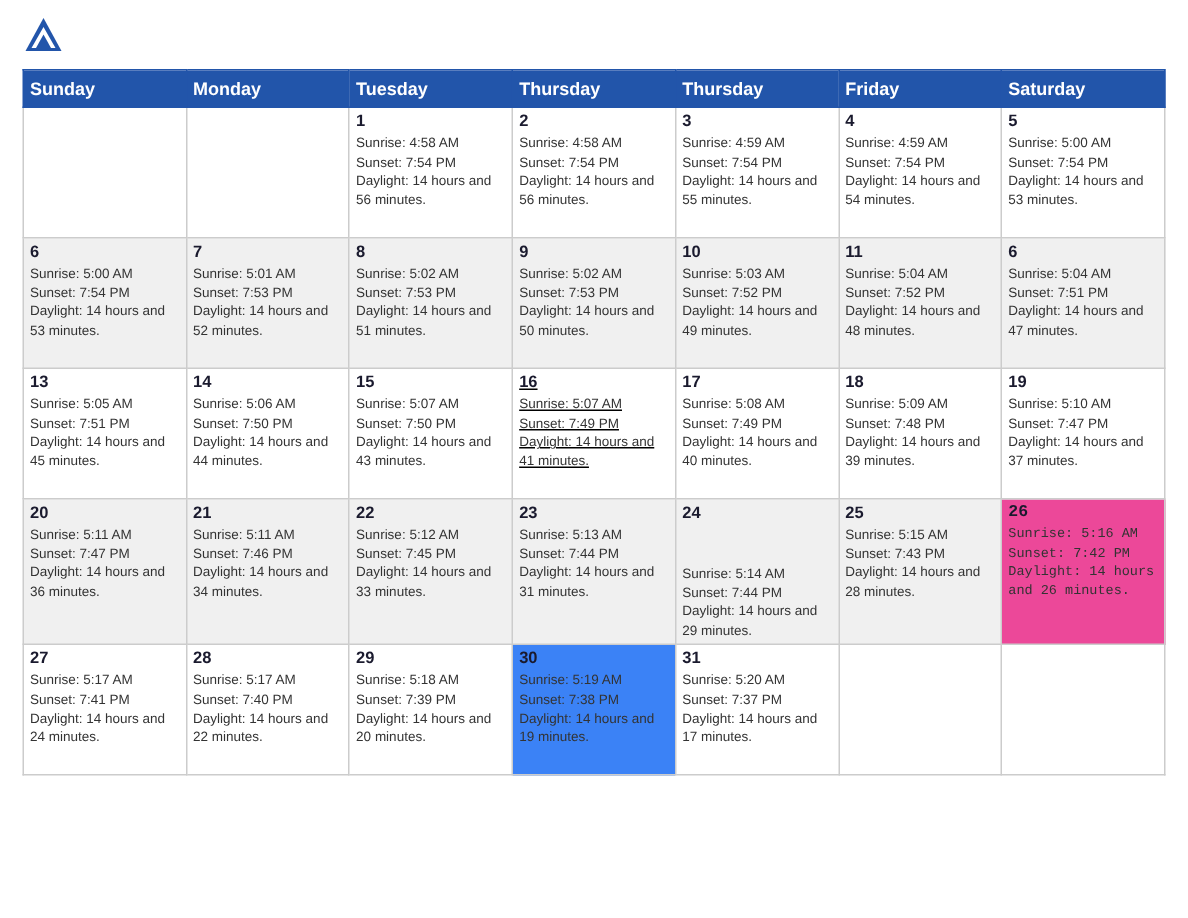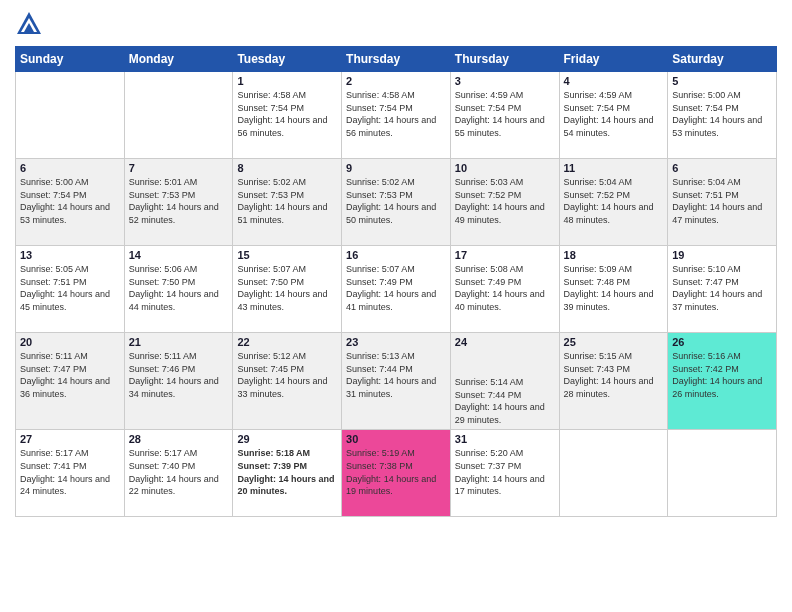--- a/index.html
+++ b/index.html
@@ -232,21 +232,21 @@
             <div class="day-info" style="white-space: pre-line;">Sunrise: 5:06 AM
 Sunset: 7:50 PM
 Daylight: 14 hours and 44 minutes.</div>
           </td>
           <td style="background: rgb(255, 255, 255);">
             <span class="day-num">15</span>
             <div class="day-info" style="white-space: pre-line;">Sunrise: 5:07 AM
 Sunset: 7:50 PM
 Daylight: 14 hours and 43 minutes.</div>
           </td>
-          <td style="background: rgb(255, 255, 255);">
+          <td style="background: rgb(255, 255, 255); text-decoration: underline;">
             <span class="day-num">16</span>
             <div class="day-info" style="white-space: pre-line;">Sunrise: 5:07 AM
 Sunset: 7:49 PM
 Daylight: 14 hours and 41 minutes.</div>
           </td>
           <td style="background: rgb(255, 255, 255);">
             <span class="day-num">17</span>
             <div class="day-info" style="white-space: pre-line;">Sunrise: 5:08 AM
 Sunset: 7:49 PM
 Daylight: 14 hours and 40 minutes.</div>
@@ -294,21 +294,21 @@
             <div class="day-info" style="white-space: pre-line; margin-top: 28px;">Sunrise: 5:14 AM
 Sunset: 7:44 PM
 Daylight: 14 hours and 29 minutes.</div>
           </td>
           <td style="background: rgb(240, 240, 240);">
             <span class="day-num">25</span>
             <div class="day-info" style="white-space: pre-line;">Sunrise: 5:15 AM
 Sunset: 7:43 PM
 Daylight: 14 hours and 28 minutes.</div>
           </td>
-          <td style="background: #5eead4;">
+          <td style="background: #ec4899; font-family: Liberation Mono, monospace;">
             <span class="day-num">26</span>
             <div class="day-info" style="white-space: pre-line;">Sunrise: 5:16 AM
 Sunset: 7:42 PM
 Daylight: 14 hours and 26 minutes.</div>
           </td>
         </tr>
         <tr>
           <td style="background: rgb(255, 255, 255);">
             <span class="day-num">27</span>
             <div class="day-info" style="white-space: pre-line;">Sunrise: 5:17 AM
@@ -316,25 +316,25 @@
 Daylight: 14 hours and 24 minutes.</div>
           </td>
           <td style="background: rgb(255, 255, 255);">
             <span class="day-num">28</span>
             <div class="day-info" style="white-space: pre-line;">Sunrise: 5:17 AM
 Sunset: 7:40 PM
 Daylight: 14 hours and 22 minutes.</div>
           </td>
           <td style="background: rgb(255, 255, 255);">
             <span class="day-num">29</span>
-            <div class="day-info" style="white-space: pre-line; font-weight: bold;">Sunrise: 5:18 AM
+            <div class="day-info" style="white-space: pre-line;">Sunrise: 5:18 AM
 Sunset: 7:39 PM
 Daylight: 14 hours and 20 minutes.</div>
           </td>
-          <td style="background: #ec4899;">
+          <td style="background: #3b82f6;">
             <span class="day-num">30</span>
             <div class="day-info" style="white-space: pre-line;">Sunrise: 5:19 AM
 Sunset: 7:38 PM
 Daylight: 14 hours and 19 minutes.</div>
           </td>
           <td style="background: rgb(255, 255, 255); margin-left: 26px;">
             <span class="day-num">31</span>
             <div class="day-info" style="white-space: pre-line;">Sunrise: 5:20 AM
 Sunset: 7:37 PM
 Daylight: 14 hours and 17 minutes.</div>

